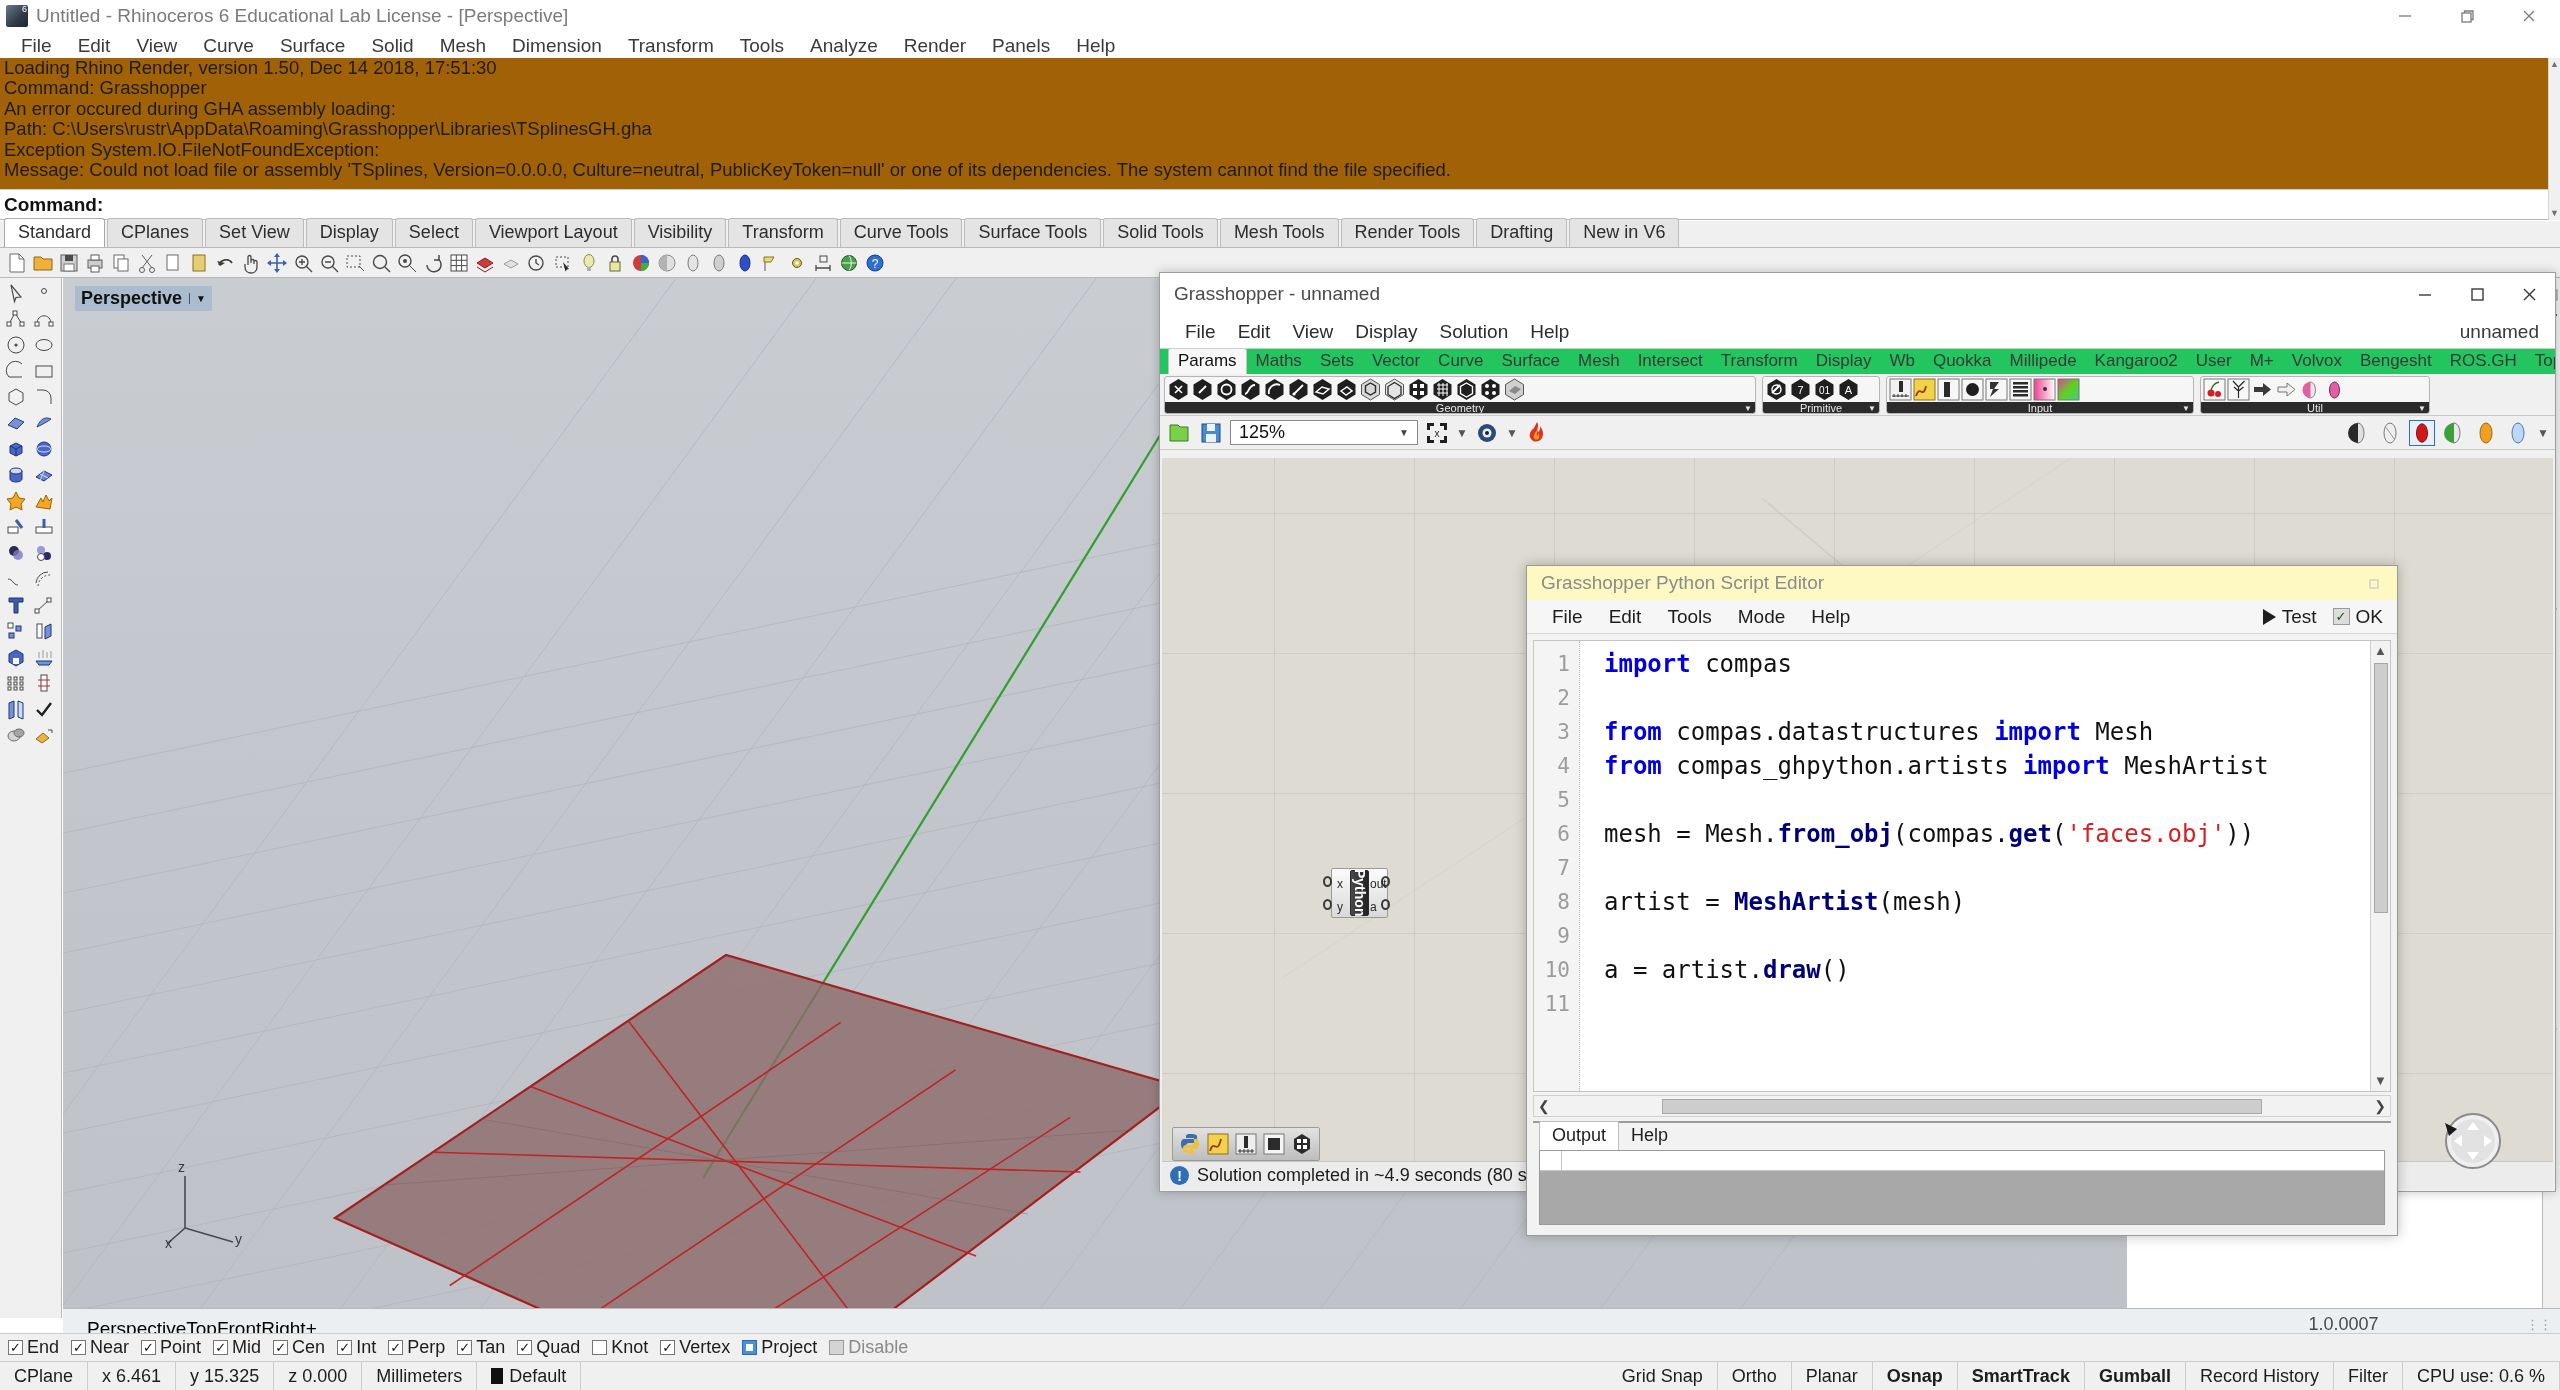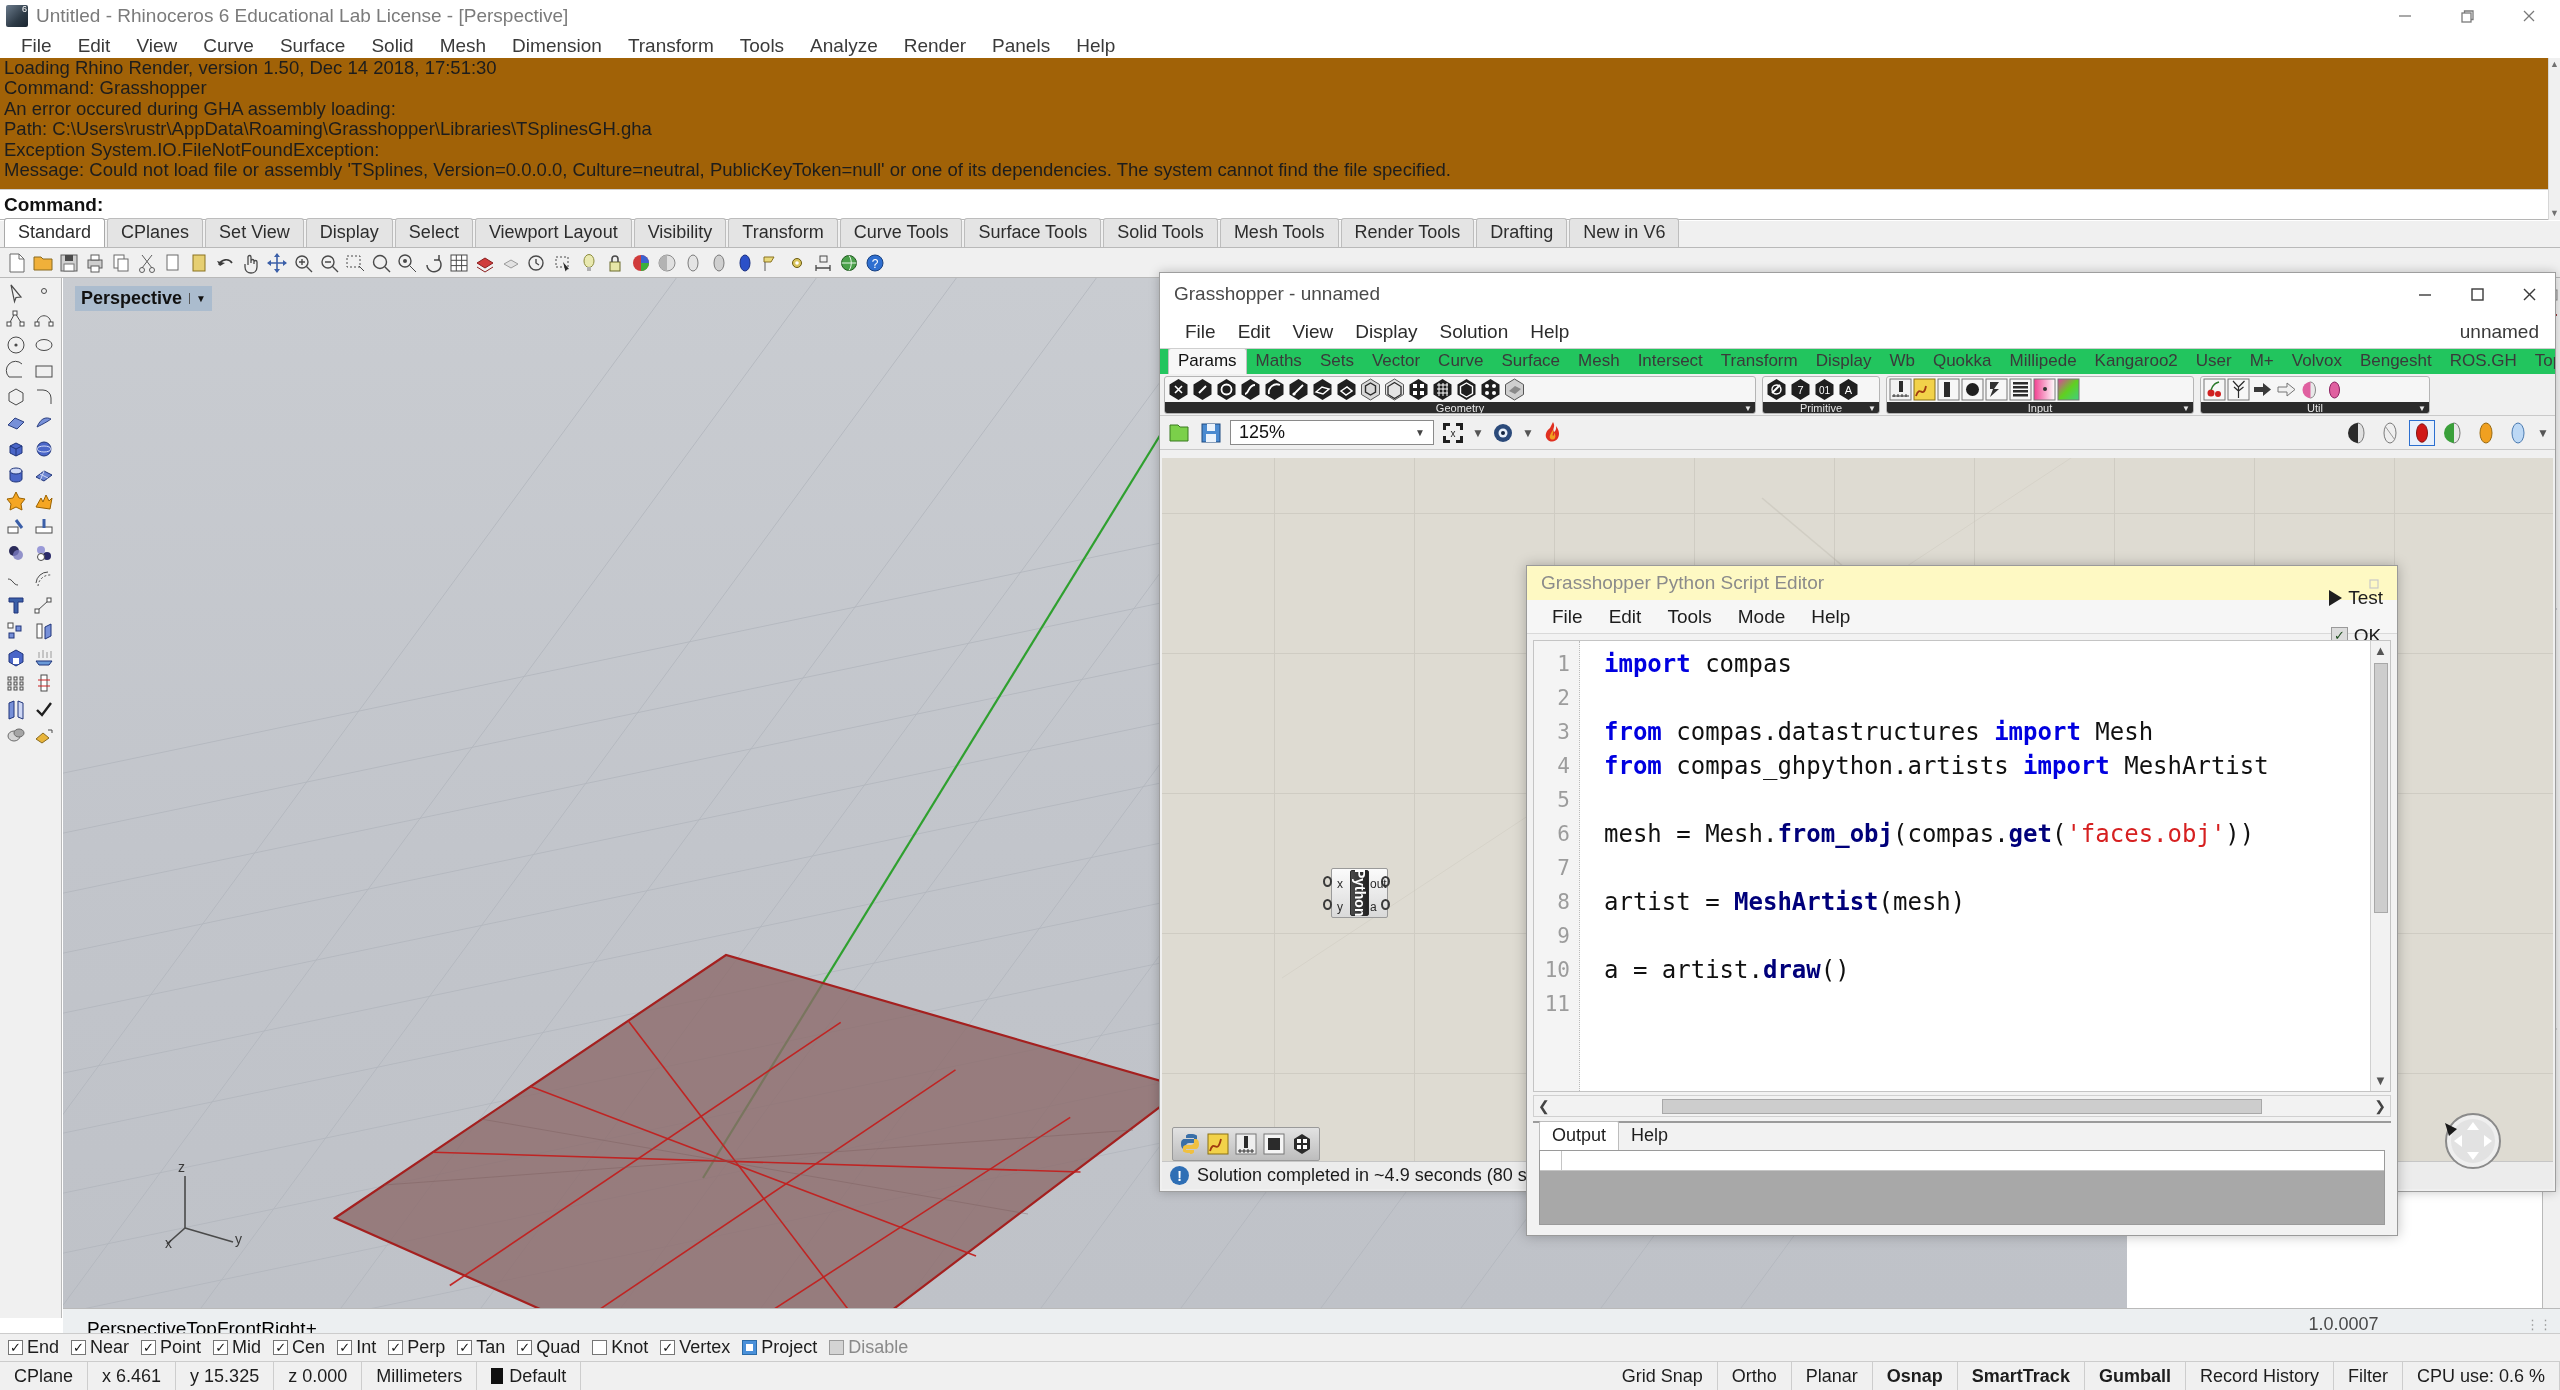--- a/index.html
+++ b/index.html
@@ -205,21 +205,21 @@
   .gh-group .glabel {
     height: 13px; background: #2b2b2b; color: #e8e8e8; font-size: 11px;
     display: flex; align-items: center; justify-content: center; position: relative;
   }
   .gh-group .glabel .car { position: absolute; right: 3px; font-size: 8px; }
   #gh-toolbar2 {
     height: 34px; background: #f0f0f0; display: flex; align-items: center;
     padding: 0 6px; gap: 6px; border-bottom: 1px solid #c9c9c9;
   }
   #gh-zoom-combo {
-    width: 204px; height: 25px; background: #fff; border: 1px solid #8a8a8a;
+    width: 188px; height: 25px; background: #fff; border: 1px solid #8a8a8a;
     display: flex; align-items: center; padding-left: 8px; font-size: 18px;
     color: #111; position: relative;
   }
   #gh-zoom-combo .car { position: absolute; right: 8px; font-size: 10px; color: #444; }
   .gh-t2-ico { width: 26px; height: 26px; position: relative; flex: none; }
   .dotsep { font-size: 12px; color: #555; }
   #gh-canvas {
     position: absolute; left: 2px; top: 185px; right: 2px; bottom: 30px;
     background: #dedbd2; overflow: hidden;
   }
@@ -282,21 +282,21 @@
   #py-title-text { font-size: 19px; color: #8b8b8b; }
   #py-restore {
     margin-left: auto; width: 44px; height: 34px; color: #c9c9c9;
     display: flex; align-items: center; justify-content: center; font-size: 18px;
   }
   #py-menubar {
     height: 34px; background: #f6f6f6; display: flex; align-items: center;
     padding-left: 12px; border-bottom: 1px solid #d9d9d9;
   }
   #py-menubar .mi { padding: 2px 13px; font-size: 19px; color: #1d1d1d; }
-  #py-actions { margin-left: auto; display: flex; align-items: center; gap: 16px; padding-right: 14px; flex-direction: column; }
+  #py-actions { margin-left: auto; display: flex; align-items: center; gap: 16px; padding-right: 14px; }
   #py-actions .act { display: flex; align-items: center; gap: 6px; font-size: 19px; color: #1d1d1d; }
   .tri-play { width: 0; height: 0; border-left: 13px solid #1f1f1f; border-top: 8px solid transparent; border-bottom: 8px solid transparent; }
   .ok-chk {
     width: 17px; height: 17px; background: #dcdcdc; border: 1px solid #9a9a9a;
     display: flex; align-items: center; justify-content: center;
     font-size: 13px; color: #1f4d1f;
   }
   #py-code-area {
     position: absolute; left: 6px; top: 74px; right: 6px; height: 452px;
     background: #ffffff; border: 1px solid #c4c4c4; display: flex; overflow: hidden;

